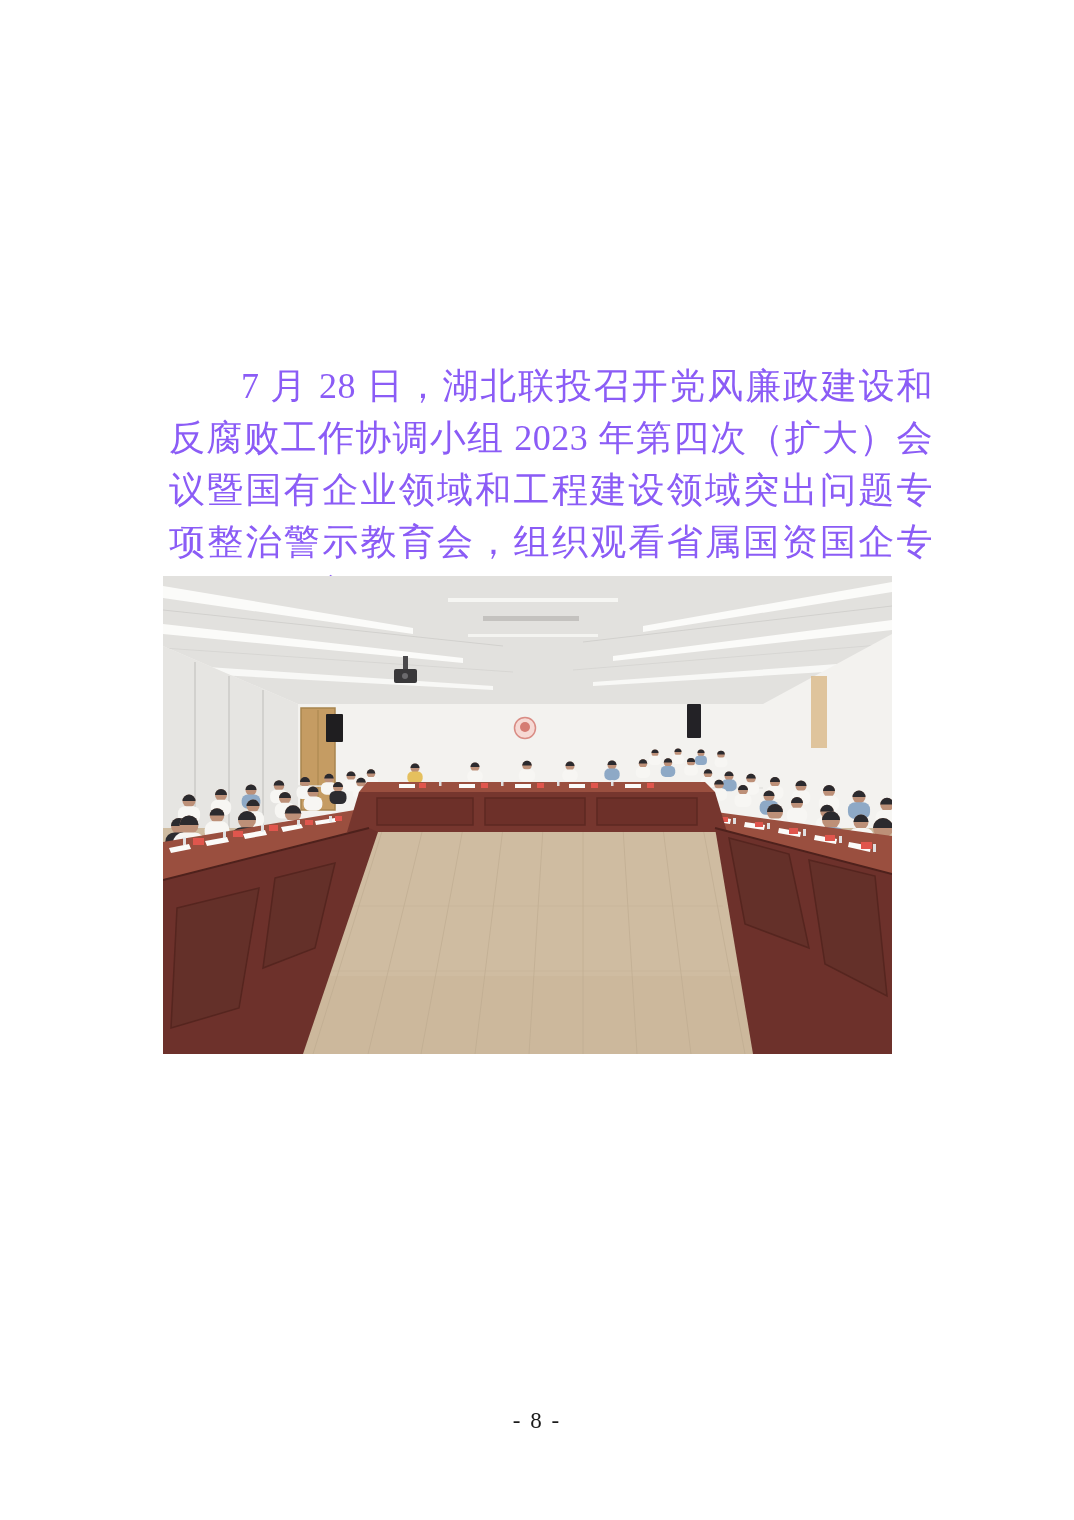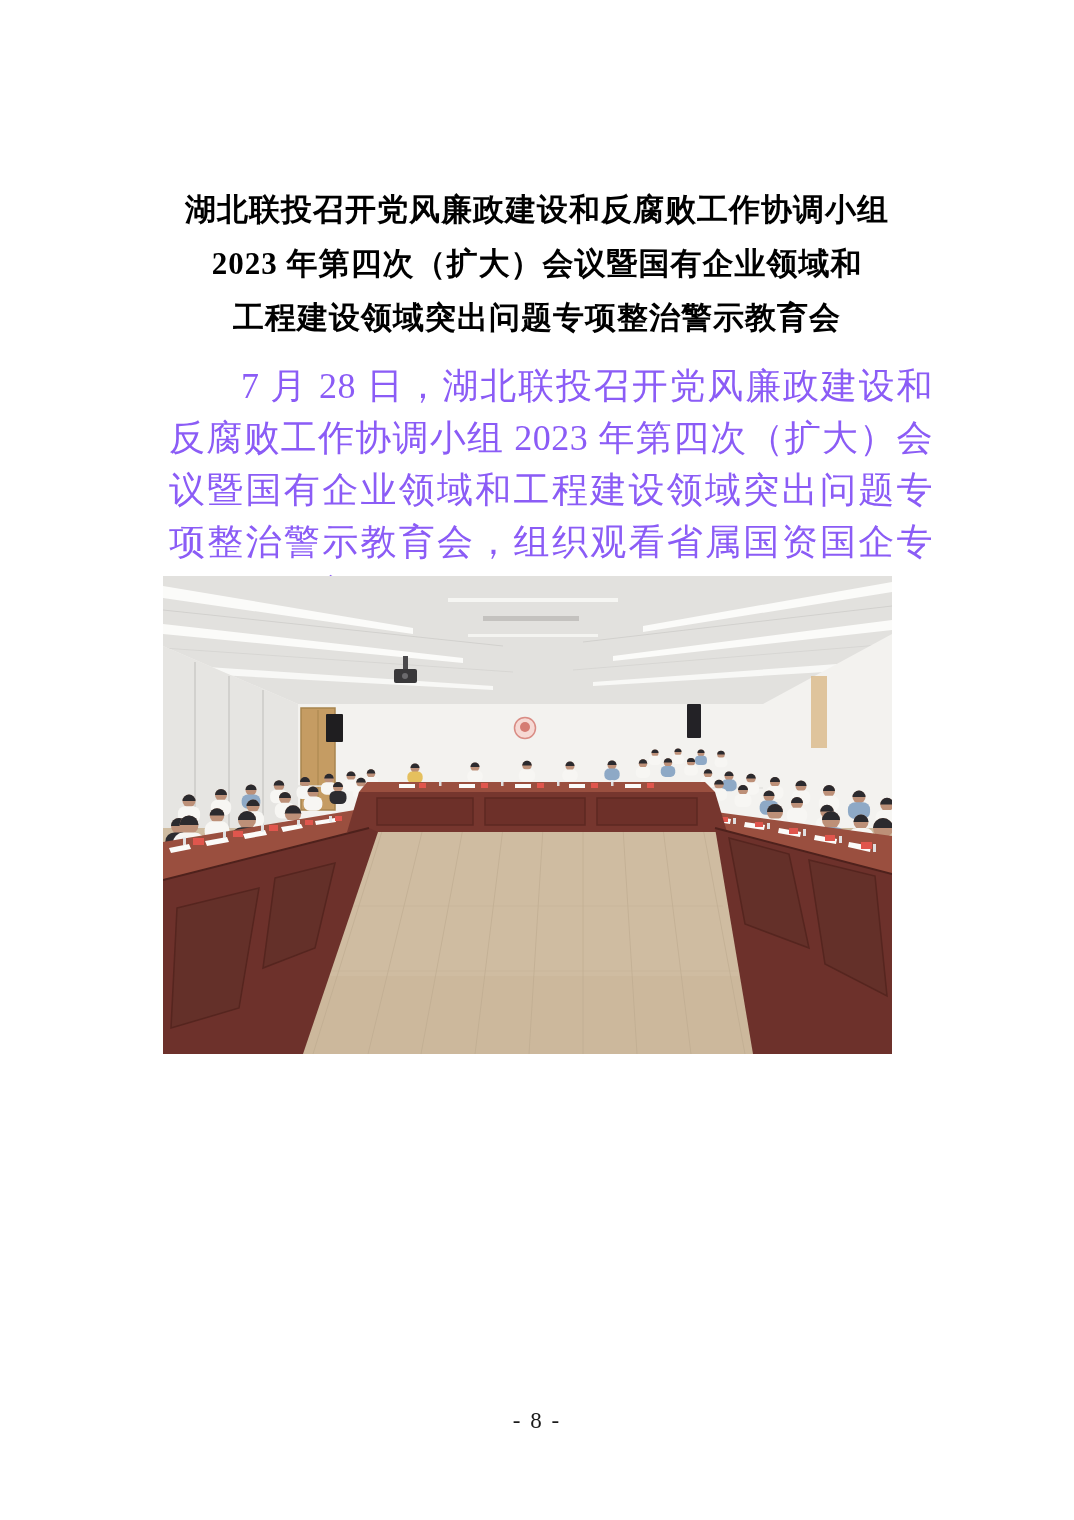--- a/index.html
+++ b/index.html
@@ -48,25 +48,20 @@
     font-size:23px;
     letter-spacing:2px;
     color:#1a1a1a;
   }
 </style>
 </head>
 <body>
 
 <div class="page">
 
-  <div class="doc-title">
-    <span>湖北联投召开党风廉政建设和反腐败工作协调小组</span>
-    <span>2023 年第四次（扩大）会议暨国有企业领域和</span>
-    <span>工程建设领域突出问题专项整治警示教育会</span>
-  </div>
 
   <div class="para" id="para-1">7 月 28 日，湖北联投召开党风廉政建设和反腐败工作协调小组 2023 年第四次（扩大）会议暨国有企业领域和工程建设领域突出问题专项整治警示教育会，组织观看省属国资国企专题警示教育片《痛悔》。</div>
 
   <div class="photo">
     <svg width="729" height="478" viewBox="0 0 729 478" xmlns="http://www.w3.org/2000/svg">
       <defs>
         <g id="prs">
           <circle cx="0" cy="-10" r="5" fill="#bd9078"></circle>
           <path d="M-5,-10 a5,5 0 0 1 10,0 z" fill="var(--h,#2b2a2e)"></path>
           <rect x="-8.5" y="-6" width="17" height="13" rx="5.5" fill="var(--s,#f7f6f3)"></rect>

